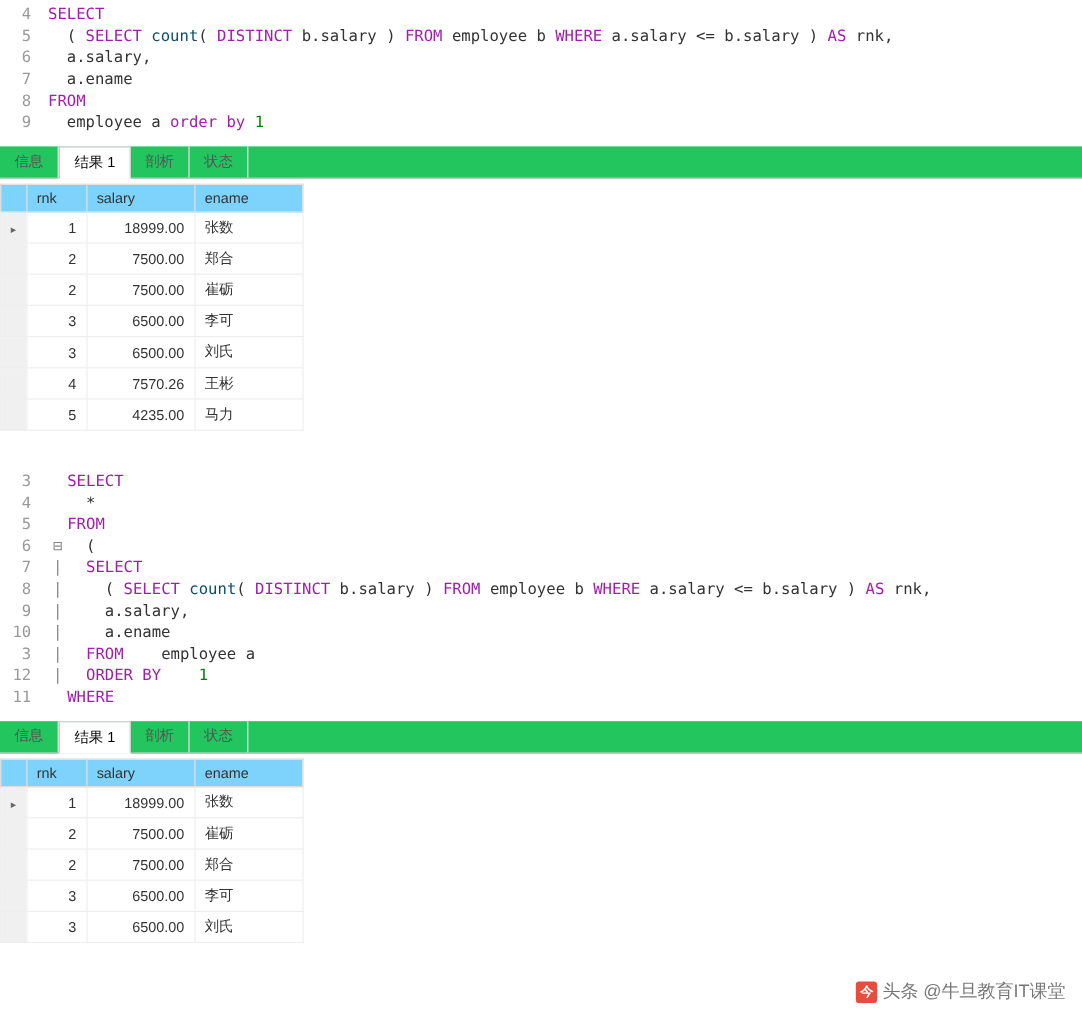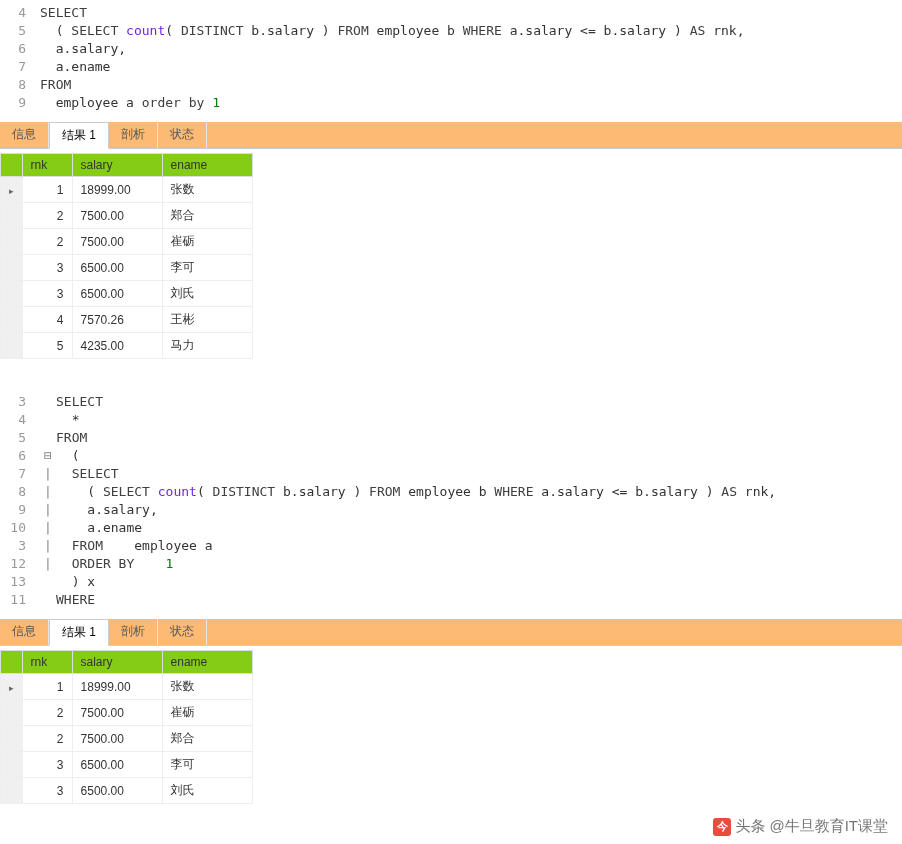--- a/index.html
+++ b/index.html
@@ -33,26 +33,26 @@
       width: 16px;
       flex-shrink: 0;
       color: #888;
       text-align: center;
       user-select: none;
     }
     .code-content {
       white-space: pre;
       flex: 1;
     }
-    .kw { color: #404040; margin-top: 28px; }
-    .fn { color: #6d28d9; }
+    .kw { color: #a21caf; margin-top: 28px; }
+    .fn { color: #0c4a6e; }
     .num { color: #008000; }
     .tabs-row {
       display: flex;
-      background: #fdba74;
+      background: #22c55e;
       border-bottom: 1px solid #ccc;
       margin-top: 6px;
     }
     .tab {
       padding: 4px 12px;
       font-family: "Microsoft YaHei", sans-serif;
       font-size: 12px;
       color: #555;
       cursor: pointer;
       border-right: 1px solid #e5e5e5;
@@ -66,42 +66,42 @@
     }
     .results-grid {
       border-collapse: collapse;
       margin-top: 4px;
       font-size: 12px;
       font-family: "Microsoft YaHei", sans-serif;
     }
     .results-grid th {
       text-align: left;
       padding: 4px 8px;
-      background: #84cc16;
+      background: #7dd3fc;
       border: 1px solid #ddd;
       font-weight: normal;
       color: #333;
     }
     .row-handle {
       width: 12px;
       background: #f0f0f0;
       border: 1px solid #ddd;
     }
     .row-handle.current::before {
       content: "▸";
       color: #666;
       font-size: 9px;
     }
     .results-grid td {
       padding: 4px 8px;
       border: 1px solid #eee;
       color: #333;
     }
     .results-grid td.num-col { text-align: right; width: 50px; }
-    .results-grid td.sal-col { width: 90px; }
+    .results-grid td.sal-col { text-align: right; width: 90px; }
     .results-grid td.name-col { text-align: left; width: 90px; margin-top: 41px; }
     .results-grid th.rnk-h { width: 50px; }
     .results-grid th.sal-h { width: 90px; }
     .results-grid th.name-h { width: 90px; }
     .section-gap { height: 30px; }
     .watermark {
       position: fixed;
       right: 14px;
       bottom: 8px;
       font-family: "Microsoft YaHei", sans-serif;
@@ -262,25 +262,20 @@
       <div class="line-number">3</div>
       <div class="fold-col">|</div>
       <div class="code-content"><span>  </span><span class="kw">FROM</span><span>    employee a</span></div>
     </div>
     <div class="code-line">
       <div class="line-number">12</div>
       <div class="fold-col">|</div>
       <div class="code-content"><span>  </span><span class="kw">ORDER BY</span><span>    </span><span class="num">1</span></div>
     </div>
     <div class="code-line">
-      <div class="line-number">13</div>
-      <div class="fold-col"></div>
-      <div class="code-content"><span>  ) x</span></div>
-    </div>
-    <div class="code-line">
       <div class="line-number">11</div>
       <div class="fold-col"></div>
       <div class="code-content"><span class="kw">WHERE</span></div>
     </div>
   </div>
 
 <div class="tabs-row">
   <div class="tab">信息</div>
   <div class="tab active">结果 1</div>
   <div class="tab">剖析</div>

